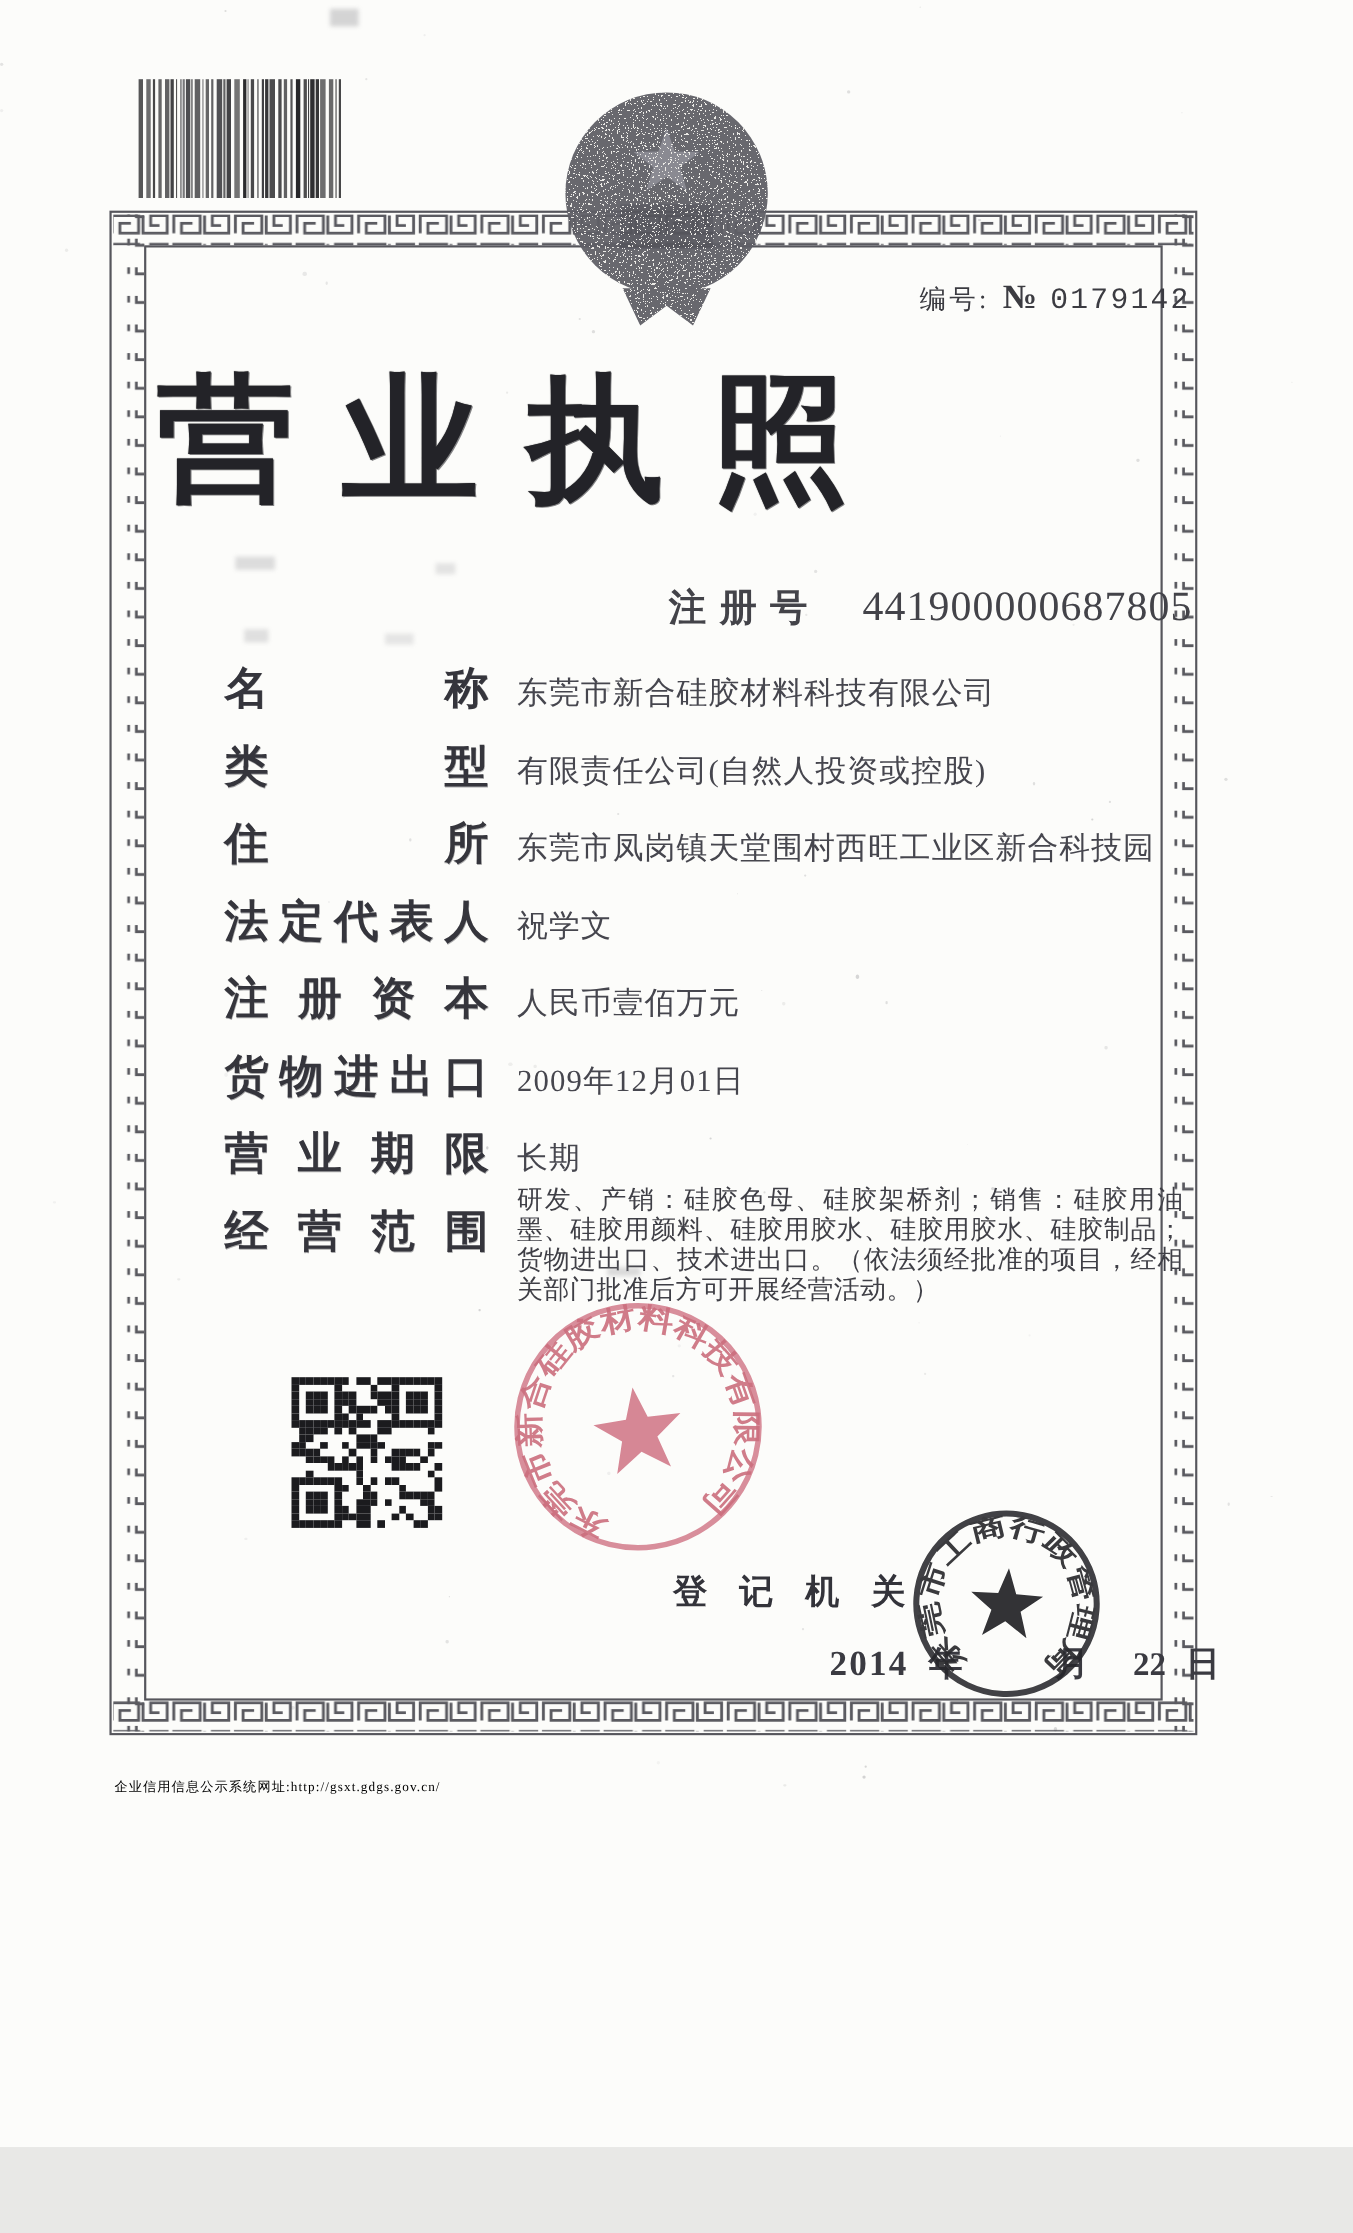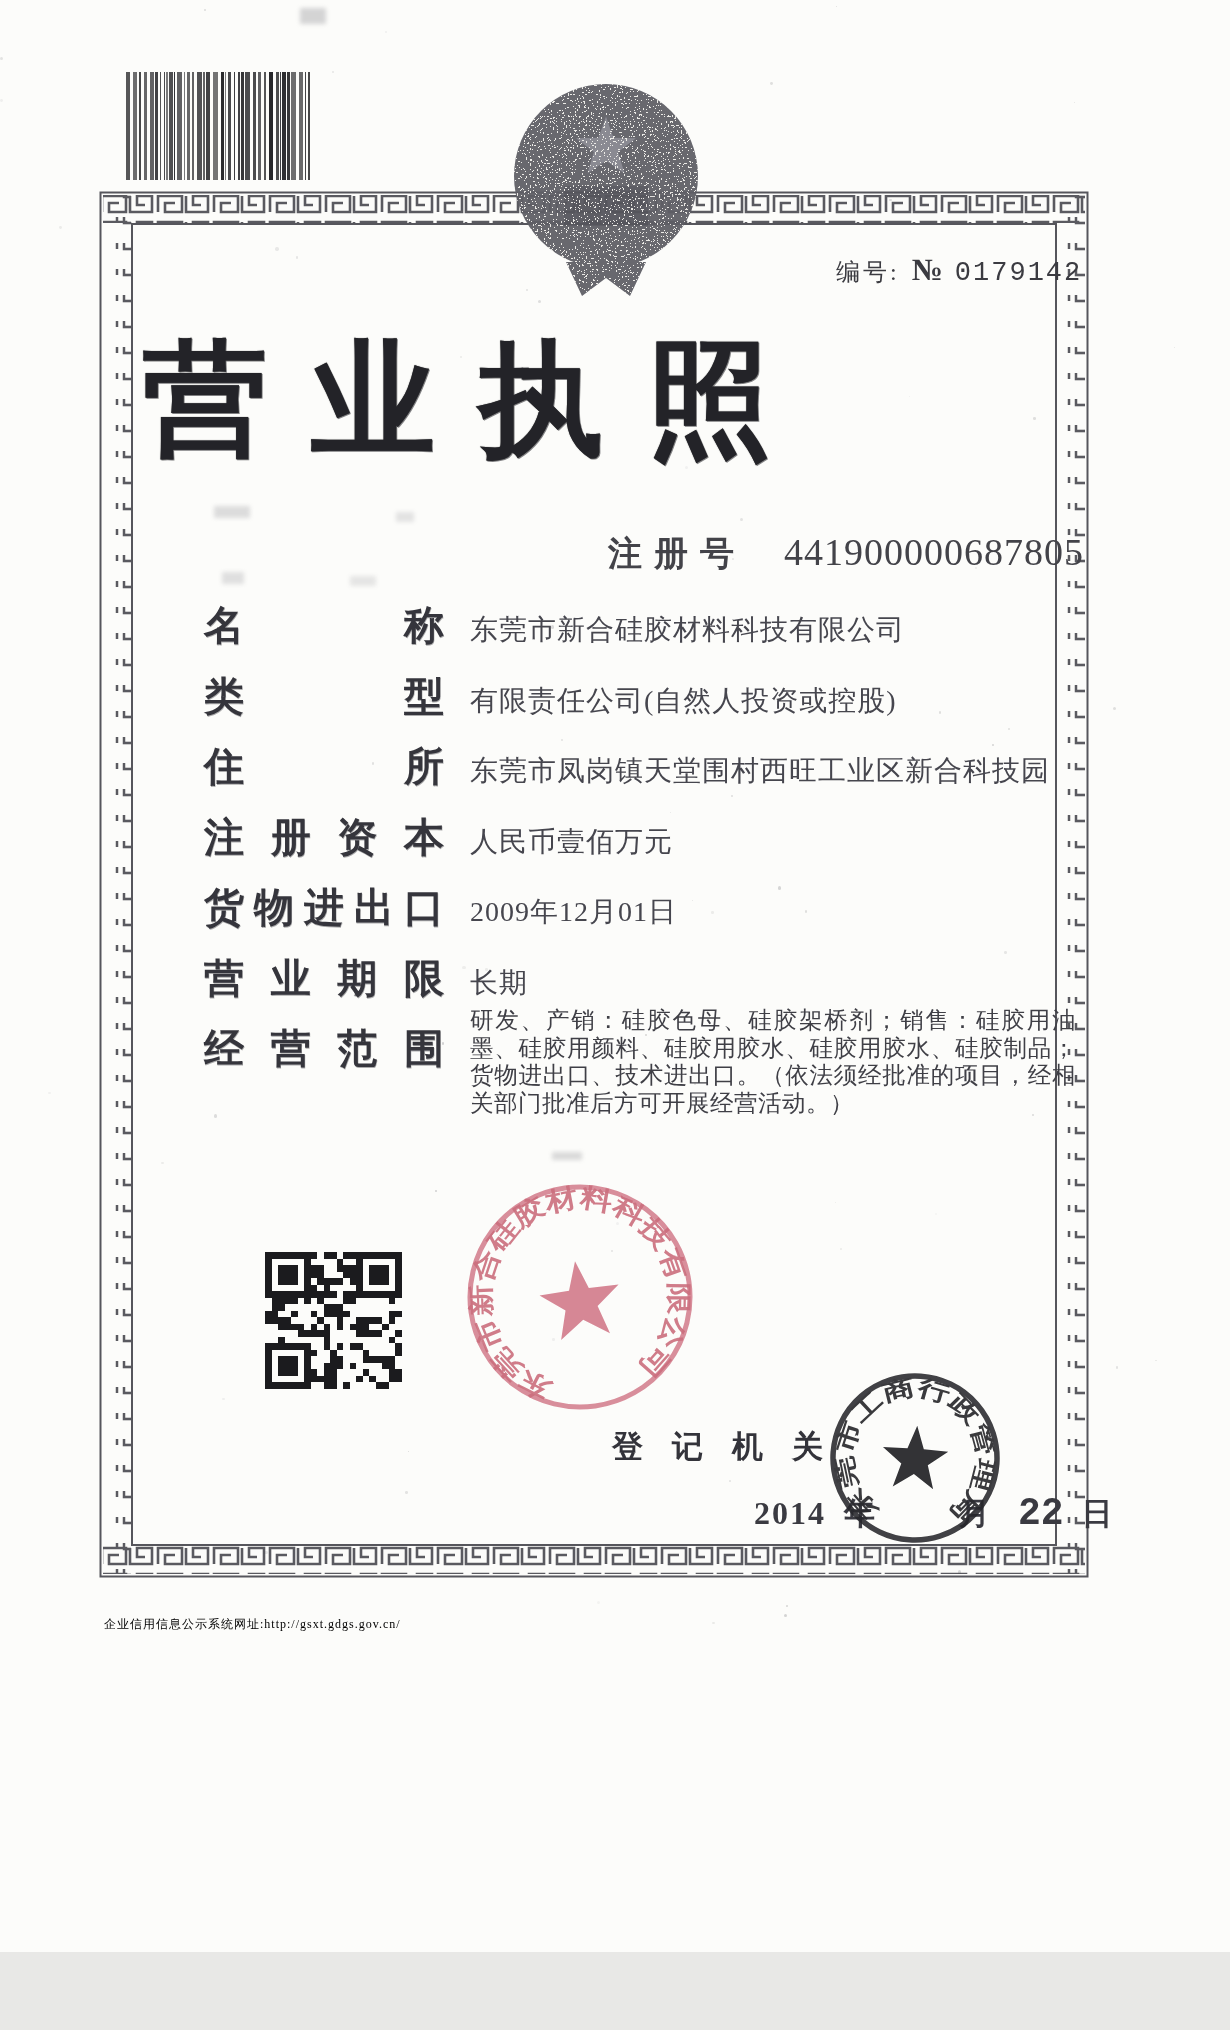--- a/index.html
+++ b/index.html
@@ -53,21 +53,21 @@
 
   .red-stamp { position:absolute; left:448px; top:1165px; z-index:5; opacity:.85;
                transform:rotate(-8deg); }
   .registrar { position:absolute; left:612px; top:1426px; z-index:2; font-size:31px; font-weight:700;
                letter-spacing:29px; color:#33333a; }
   .date-line { position:absolute; left:754px; top:1492px; z-index:2; display:flex; align-items:baseline;
                font-size:31px; color:#3a3a41; font-weight:600;gap:12px; }
   .date-line .dl-year { font-size:32px; letter-spacing:2px; }
   .date-line .dl-u { margin-left:6px; }
   .date-line .dl-month { margin-left:72px; }
-  .date-line .dl-day { margin-left:16px; font-size:38px;font-family:Liberation Mono, monospace; }
+  .date-line .dl-day { margin-left:28px; font-size:30px; }
   .black-stamp { position:absolute; left:825px; top:1368px; z-index:6; opacity:.92;
                  transform:rotate(4deg); }
 
   
   .footer-left { position:absolute; left:104px; top:1616px; font-size:12px; color:#000000; letter-spacing:1px; }
   .footer-right { position:absolute; left:706px; top:1610px; font-size:23px; color:#3c3c43; font-weight:600; letter-spacing:1px; }
 
   
   .smudge { position:absolute; background:#8b8b90; filter:blur(2px); z-index:2; }
   .speck { position:absolute; border-radius:50%; background:#4c4c52; z-index:1; }
@@ -216,20 +216,24 @@
       <span class="lbl">名称</span>
       <span class="val">东莞市新合硅胶材料科技有限公司</span>
     </div>
     <div class="frow">
       <span class="lbl">类型</span>
       <span class="val">有限责任公司(自然人投资或控股)</span>
     </div>
     <div class="frow">
       <span class="lbl">住所</span>
       <span class="val">东莞市凤岗镇天堂围村西旺工业区新合科技园</span>
+    </div>
+    <div class="frow">
+      <span class="lbl">法定代表人</span>
+      <span class="val">祝学文</span>
     </div>
     <div class="frow">
       <span class="lbl">注册资本</span>
       <span class="val">人民币壹佰万元</span>
     </div>
     <div class="frow">
       <span class="lbl">货物进出口</span>
       <span class="val">2009年12月01日</span>
     </div>
     <div class="frow">

